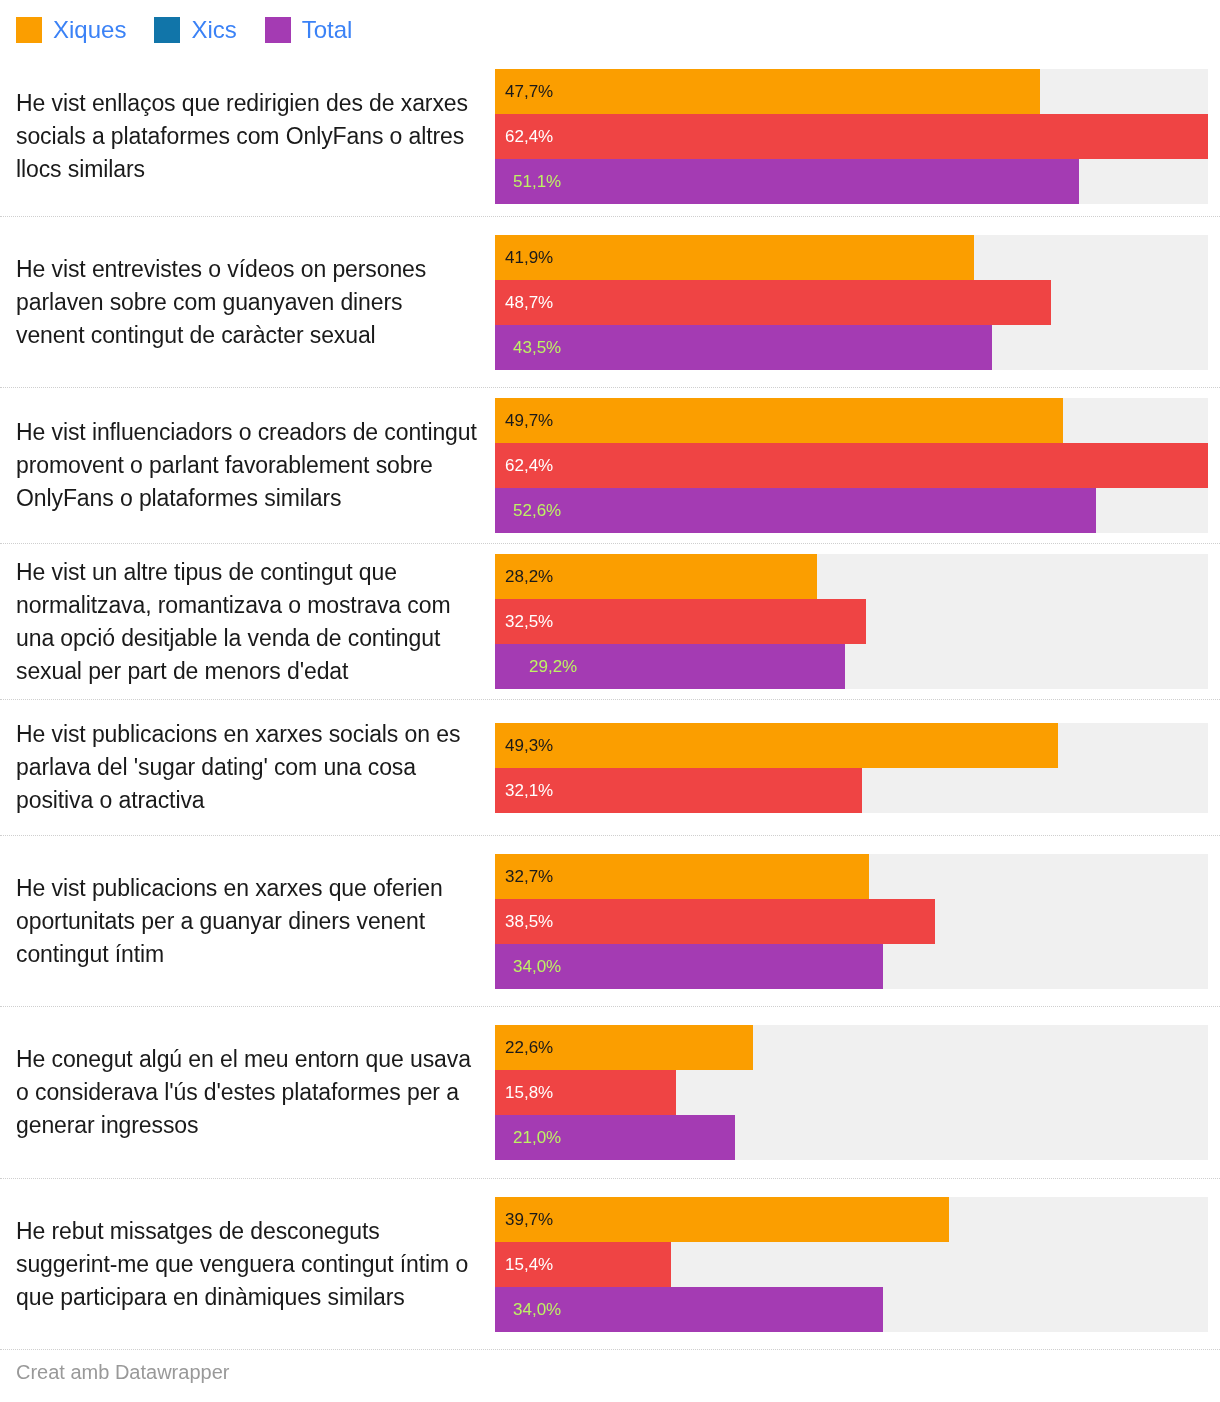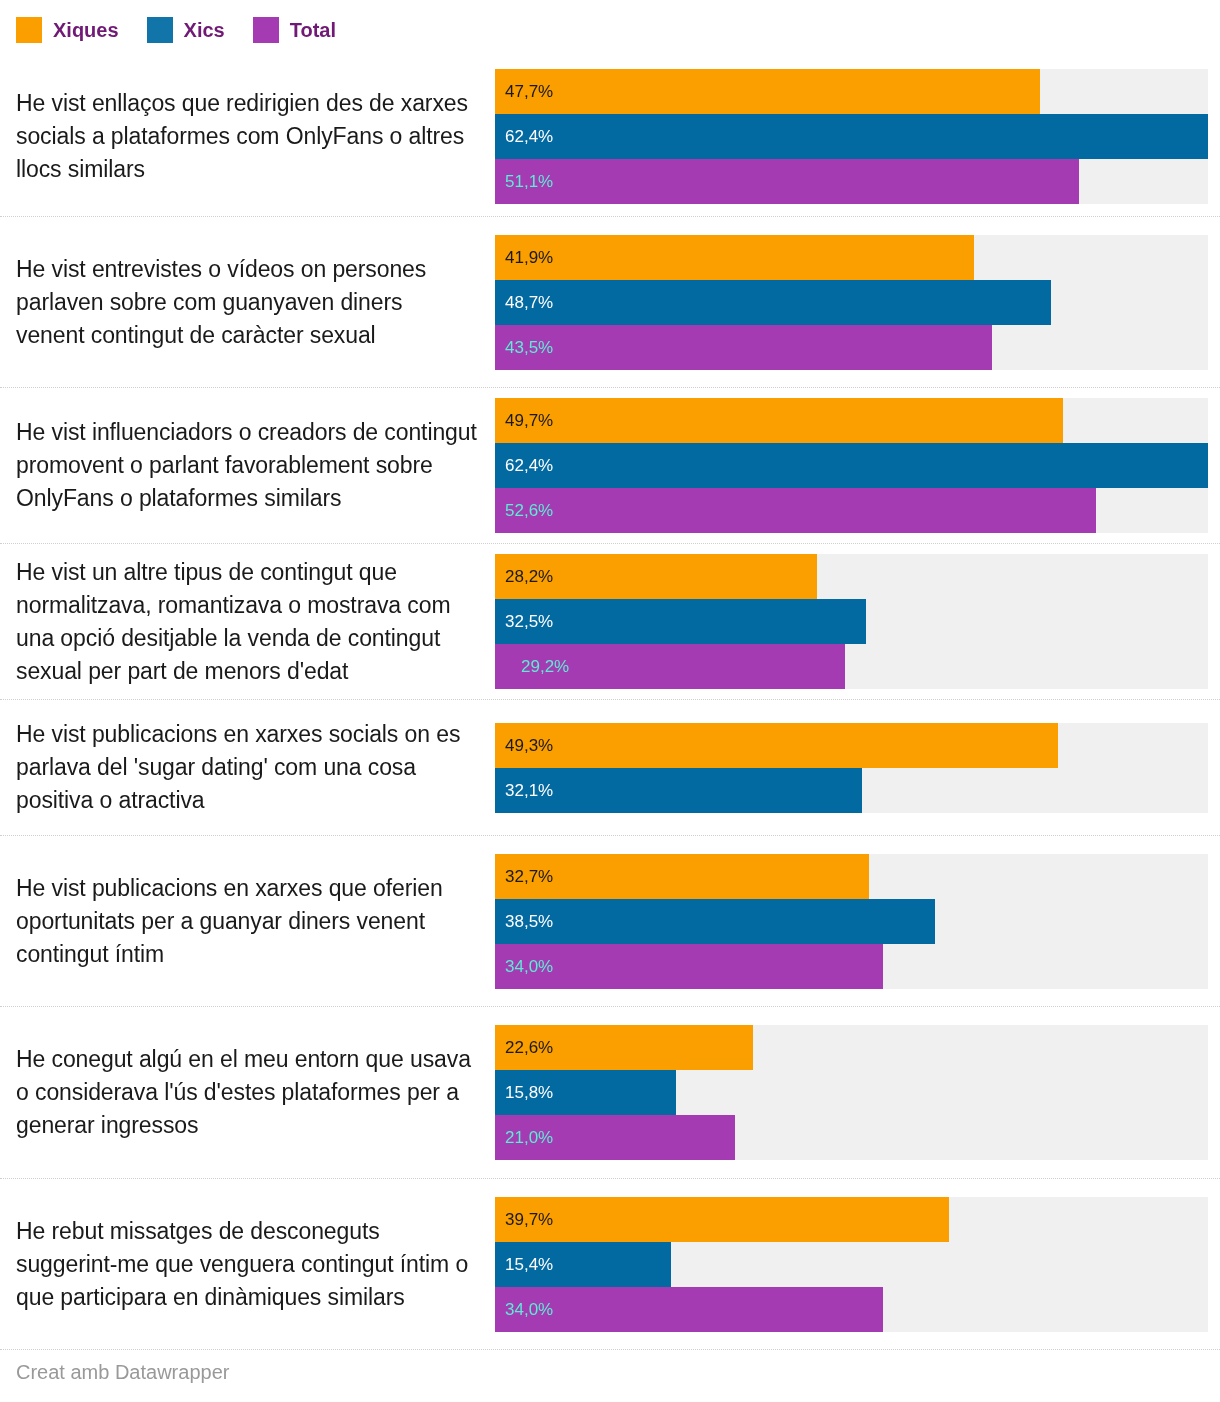--- a/index.html
+++ b/index.html
@@ -36,26 +36,25 @@
     align-items: center;
     margin-right: 28px;
   }
   .legend-swatch {
     width: 26px;
     height: 26px;
     display: block;
     flex: 0 0 auto;
   }
   .legend-label {
-    font-size: 20px;
+    font-size: 24px;
     line-height: 26px;
-    color: #701a75;
+    color: #3b82f6;
     margin-left: 11px;
     white-space: nowrap;
-    font-weight: bold;
   }
 
   
   .rows {
     position: relative;
     padding: 0;
   }
   .row {
     position: relative;
     display: flex;
@@ -97,24 +96,24 @@
     align-items: center;
   }
   .bar-value {
     font-size: 17px;
     line-height: 23px;
     padding-left: 10px;
     white-space: nowrap;
   }
   .series-xiques .bar-fill { background: #fb9e00; }
   .series-xiques .bar-value { color: #1a1a1a; }
-  .series-xics   .bar-fill { background: #0369a1; }
+  .series-xics   .bar-fill { background: #ef4444; }
   .series-xics   .bar-value { color: #ffffff; }
   .series-total  .bar-fill { background: #a43bb3; }
-  .series-total  .bar-value { color: #5eead4; }
+  .series-total  .bar-value { color: #bef264; margin-left: 8px; }
 
   
   .footer {
     position: absolute;
     left: 16px;
     bottom: 18px;
     font-size: 20px;
     line-height: 24px;
     color: #999999;
   }

